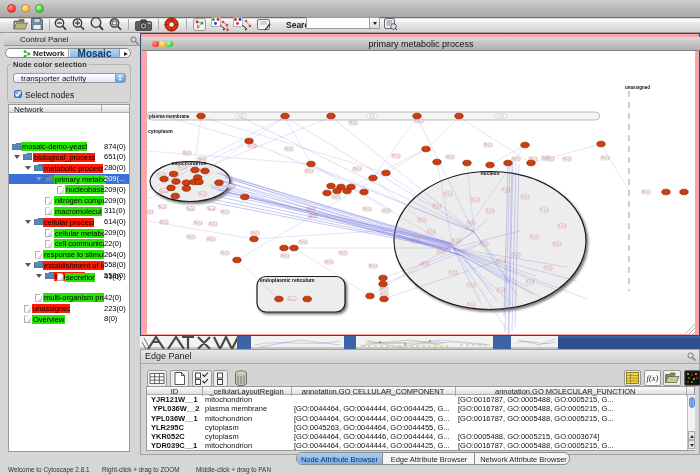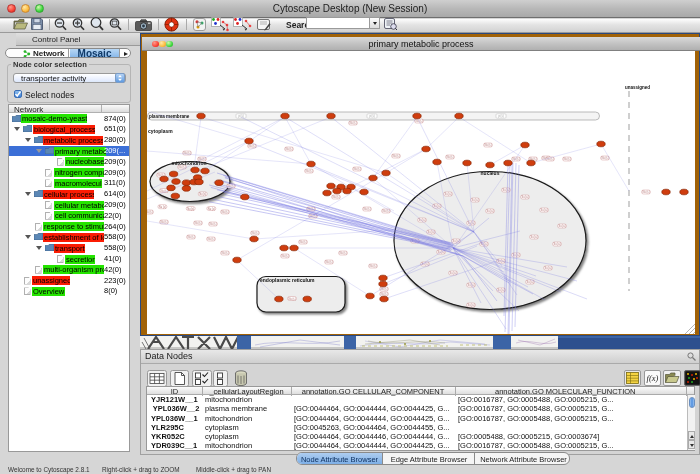--- a/index.html
+++ b/index.html
@@ -16,21 +16,21 @@
 #title-text { position:absolute; top:3px; left:0; width:700px; text-align:center;
   font-size:10px; color:#222; }
 
 
 #toolbar { left:0; top:19px; width:700px; height:14px;
   background:linear-gradient(#fdfdfd,#e3e3e3 45%,#d2d2d2);
   border-bottom:1px solid #9a9a9a; }
 .tbsep { position:absolute; top:2px; width:1px; height:11px; background:#aaa; }
 
 
-#cp-title { left:16px; top:33px; width:137px; height:13px;
+#cp-title { left:4px; top:33px; width:137px; height:13px;
   background:linear-gradient(#e0e0e0,#c6c6c6); border-bottom:1px solid #9a9a9a;
   font-size:8px; color:#222; line-height:13px; padding-left:16px; }
 #cp-tabs { left:5px; top:48px; width:126px; height:10px; }
 #cp-group { left:7px; top:64px; width:124px; height:39px;
   border:1px solid #b5b5b5; border-radius:3px; }
 #cp-group-label { left:11px; top:60px; background:#d6d6d6; padding:0 2px;
   font-size:7.5px; font-weight:bold; color:#333; }
 #cp-combo { left:13px; top:73px; width:113px; height:10px; border:1px solid #9a9a9a;
   border-radius:3px; background:linear-gradient(#ffffff,#e8efff 70%,#dce8fa);
   font-size:8px; line-height:9px; padding-left:7px; color:#111; }
@@ -39,36 +39,36 @@
 #cp-check { left:14px; top:90px; width:8px; height:8px; border-radius:2px;
   background:linear-gradient(#8ec0f0,#3d7ed6); border:1px solid #3a6eb5; }
 #cp-checklabel { left:25px; top:90px; font-size:8.5px; color:#111; }
 
 #tree { left:8px; top:104px; width:122px; height:348px; background:#fff;
   border:1px solid #999; }
 #tree-head { position:absolute; left:0; top:0; width:120px; height:8px;
   background:linear-gradient(#fafafa,#dcdcdc); border-bottom:1px solid #b0b0b0;
   font-size:8px; color:#222; }
 .trow { position:absolute; left:0; width:120px; height:10px; font-size:7.5px;
-  line-height:10px; white-space:nowrap; }
+  line-height:10px; white-space:nowrap;margin-top:28px; }
 .trow .lbl { position:absolute; top:0.5px; height:9px; line-height:9px; padding:0 1px;
   color:#000; overflow:hidden; }
 .trow .num { position:absolute; left:95px; top:0; color:#000; }
 .bgG { background:#25e400; }
 .bgR { background:#fb1c03; }
 .folder { position:absolute; top:1px; width:9px; height:7px; }
 .ficon { position:absolute; top:1px; width:6.5px; height:8px;
   background:linear-gradient(135deg,#fdfdfd 72%,#d8d8d8 72%);
   border:1px solid #b0b0b0; clip-path:polygon(0 0,68% 0,100% 30%,100% 100%,0 100%); }
 .tri { position:absolute; top:3px; width:0; height:0; border-left:3.5px solid transparent;
   border-right:3.5px solid transparent; border-top:4.5px solid #555; }
 
 
 #netwin { left:140px; top:33px; width:560px; height:303px;
-  background:#a16207; border:1px solid #29487e; }
+  background:#fca5a5; border:1px solid #29487e; }
 #netwin-title { position:absolute; left:1px; top:2.5px; width:558px; height:14px;
   background:linear-gradient(#d9d9d9,#bfbfbf 60%,#b0b0b0); border-bottom:1px solid #808080;
   font-size:9px; color:#111; text-align:center; line-height:14px; }
 #netcanvas { position:absolute; left:6px; top:17px; width:548px; height:283px; background:#fff; }
 
 
 #bgstrip { left:140px; top:336px; width:560px; height:13px; background:linear-gradient(#fdfdfd,#cfcfcd); }
 
 
 #datapanel { left:140px; top:349px; width:560px; height:106px; background:#d4d4d4;
@@ -91,21 +91,20 @@
 #statusbar { left:0; top:465.5px; width:700px; height:9px; font-size:6.4px; color:#333; }
 </style>
 </head>
 <body>
 <div id="stage">
 
   <div id="titlebar" class="abs">
     <div class="tl" style="left:7px;  background:radial-gradient(circle at 35% 30%, #ff9a8a, #f94336 60%, #c22218); border:0.5px solid #b33;"></div>
     <div class="tl" style="left:21px; background:radial-gradient(circle at 35% 30%, #ffe9a8, #fdbc40 60%, #d98f1d); border:0.5px solid #c83;"></div>
     <div class="tl" style="left:35px; background:radial-gradient(circle at 35% 30%, #d4f8b0, #3fd93f 60%, #22a322); border:0.5px solid #3a3;"></div>
-    <div id="title-text">Cytoscape Desktop (New Session)</div>
   </div>
 
   <div id="toolbar" class="abs"></div>
   <div id="toolbar-icons" class="abs" style="left:0;top:15px;width:700px;height:18px;">
 
     <svg style="position:absolute;left:13px;top:4px;" width="15" height="11" viewBox="0 0 15 11">
       <path d="M1 10 L1 2 L5 2 L6.2 0.5 L11 0.5 L11 3 L1.5 3 Z" fill="#8a8a52" stroke="#55553a" stroke-width="0.7"></path>
       <path d="M1 10 L3.5 4 L14.5 4 L12 10 Z" fill="#b9b97e" stroke="#55553a" stroke-width="0.7"></path>
     </svg>
 
@@ -324,21 +323,21 @@
           <span class="num">558(0)</span>
         </div>
       <div class="trow" style="top:138.2px;">
           <span class="tri" style="left:27px;"></span>
           <svg class="folder" style="left:36px;" width="9" height="7">
             <path d="M0 1.5 L3.5 1.5 L4.5 0 L9 0 L9 7 L0 7 Z" fill="#5b87b5" stroke="#3a5f88" stroke-width="0.6"></path>
           </svg>
           <span class="lbl bgR" style="left:45px;width:31px;">transport</span>
           <span class="num">558(0)</span>
         </div>
-      <div class="trow" style="top:149px;">
+      <div class="trow" style="top:139px;">
           <span class="ficon" style="left:48px;"></span>
           <span class="lbl bgG" style="left:56px;width:30px;">secretion</span>
           <span class="num">41(0)</span>
         </div>
       <div class="trow" style="top:159.8px;">
           <span class="ficon" style="left:26px;"></span>
           <span class="lbl bgG" style="left:34px;width:61px;">multi-organism pro</span>
           <span class="num">42(0)</span>
         </div>
       <div class="trow" style="top:170.6px;">
@@ -846,21 +845,21 @@
       <path d="M222 10 H308 M320 9 H350" stroke="#b8b860" stroke-width="0.8" stroke-dasharray="3,3"></path>
 
       <path d="M376 7 C390 2 402 11 416 6 M378 4 L400 9 L415 3" stroke="rgba(160,120,180,0.55)" stroke-width="0.7" fill="none"></path>
 
       <rect x="418" y="0" width="142" height="13" fill="#2d4f8e"></rect>
       <rect x="418" y="0" width="142" height="2" fill="#3c64a6"></rect>
     </svg>
   </div>
 
   <div id="datapanel" class="abs">
-    <div id="dp-title">Data Nodes</div>
+    <div id="dp-title">Edge Panel</div>
     <div id="dp-toolbar">
 
       <svg style="position:absolute;left:6px;top:20px;" width="20" height="17" viewBox="0 0 20 17">
         <rect x="0.5" y="0.5" width="19" height="16" rx="2" fill="#f0f0f0" stroke="#999"></rect>
         <rect x="3" y="3.5" width="14" height="10" fill="#fff" stroke="#444" stroke-width="0.8"></rect>
         <path d="M3 6.8 H17 M3 10.2 H17 M7.6 3.5 V13.5 M12.4 3.5 V13.5" stroke="#444" stroke-width="0.8"></path>
       </svg>
       <svg style="position:absolute;left:29px;top:20px;" width="19" height="17" viewBox="0 0 19 17">
         <rect x="0.5" y="0.5" width="18" height="16" rx="2" fill="#f0f0f0" stroke="#999"></rect>
         <path d="M5 2.5 H11.5 L14.5 5.5 V14.5 H5 Z" fill="#fff" stroke="#444" stroke-width="0.9"></path>

